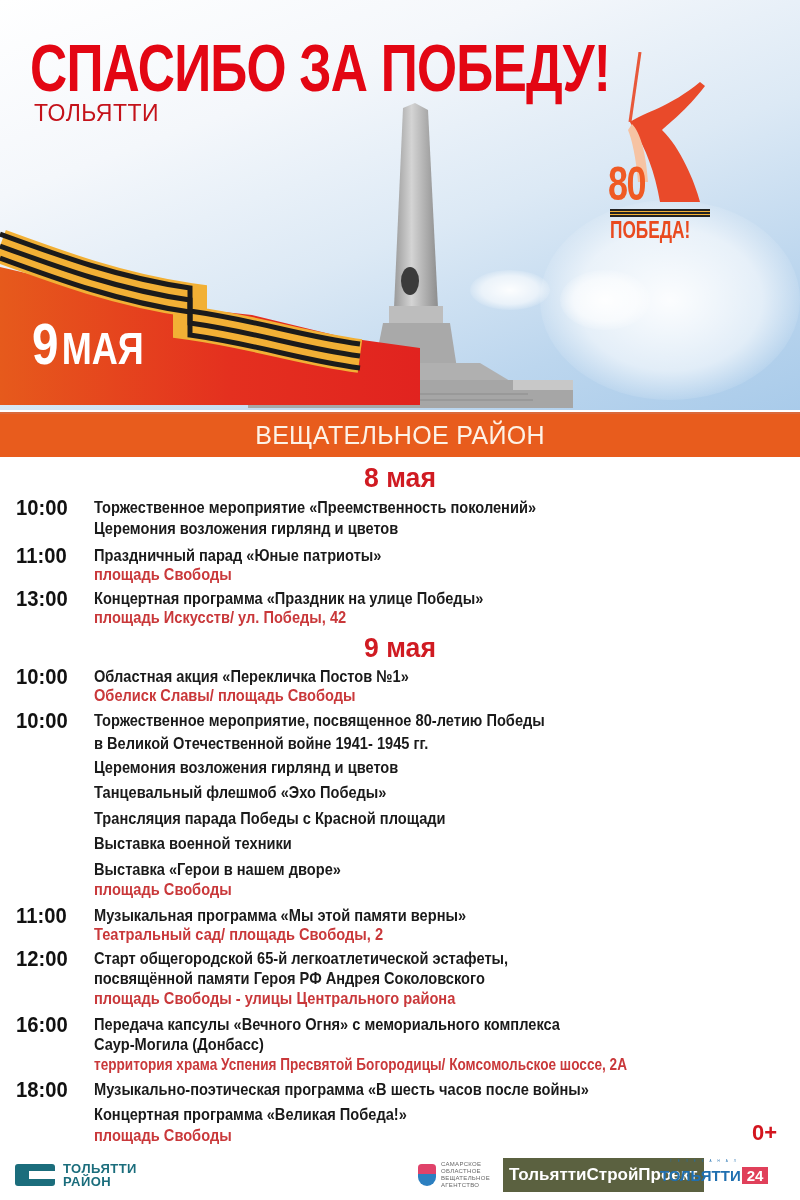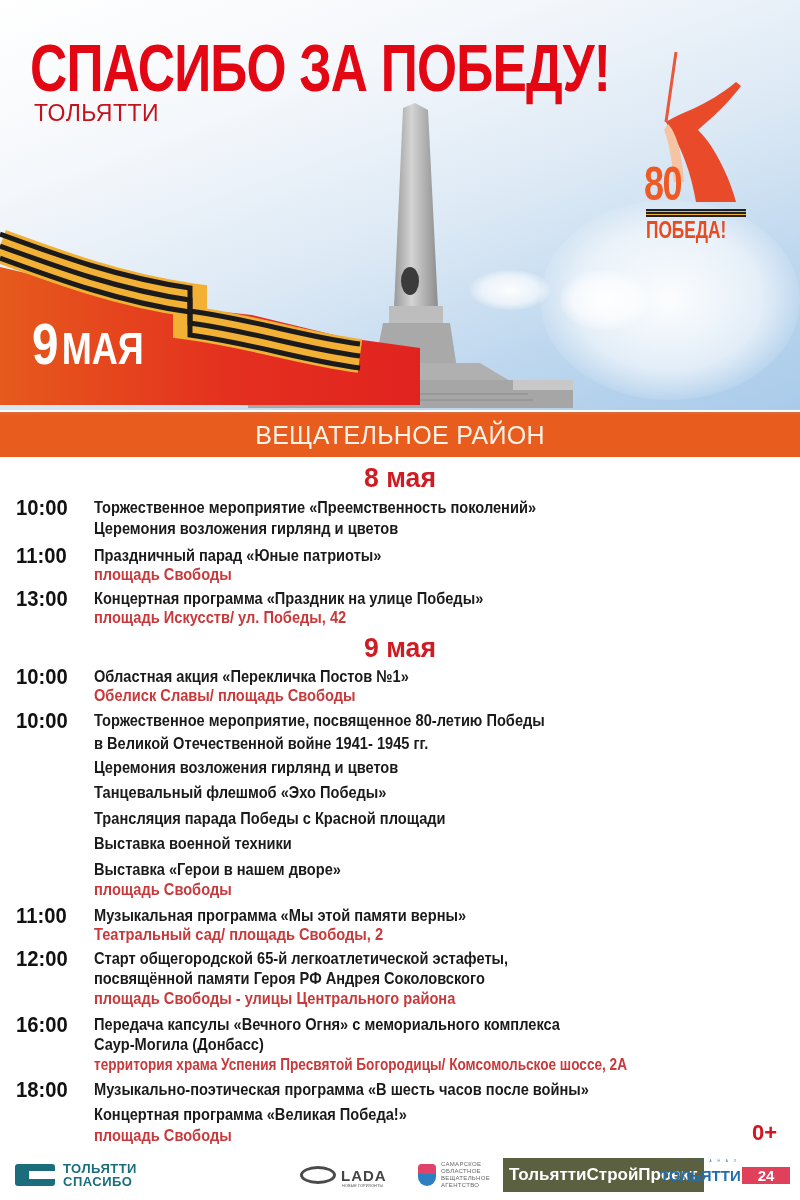--- a/index.html
+++ b/index.html
@@ -29,21 +29,21 @@
   }
   .ribbon { position: absolute; left: 0; top: 228px; width: 420px; height: 145px; }
   .may-label {
     position: absolute; left: 32px; top: 310px;
     font-weight: 700; color: #ffffff; white-space: nowrap;
     transform: scaleX(0.82); transform-origin: left top;
   }
   .may-label .num { font-size: 58px; }
   .may-label .word { font-size: 44px; margin-left: 4px; }
   .obelisk { position: absolute; left: 248px; top: 98px; width: 325px; height: 310px; }
-  .logo80 { position: absolute; left: 636px; top: 52px; width: 120px; height: 190px; }
+  .logo80 { position: absolute; left: 600px; top: 52px; width: 120px; height: 190px; }
   .logo80 .num80 {
     position: absolute; left: 8px; top: 104px; font-weight: 700; font-size: 48px; color: #ef5a24;
     transform: scaleX(0.75); transform-origin: left top; letter-spacing: -2px;
   }
   .logo80 .stripes { position: absolute; left: 10px; top: 157px; width: 100px; height: 8px;
     background: repeating-linear-gradient(180deg, #222 0 2px, #f2b035 2px 3px); }
   .logo80 .pobeda {
     position: absolute; left: 10px; top: 164px; font-weight: 700; font-size: 24px; color: #e94a1f;
     transform: scaleX(0.72); transform-origin: left top; white-space: nowrap;
   }
@@ -84,21 +84,21 @@
   .kuib-mark { width: 24px; height: 24px; border-radius: 50%; border: 2px solid #2b4a8c; background: radial-gradient(circle, #fff 30%, #2b4a8c 35%, #fff 55%, #2b4a8c 60%); }
   .kuib-text { margin-left: 6px; color: #2b4a8c; font-weight: 700; font-size: 13px; transform: scaleX(0.85); transform-origin: left center; }
   .kuib-sub { position: absolute; left: 30px; top: 33px; font-size: 4px; color: #2b4a8c; white-space: nowrap; }
   .lada-mark { width: 36px; height: 18px; border: 3px solid #4a4a4a; border-radius: 50%; }
   .lada-text { margin-left: 5px; font-size: 15px; color: #444; font-weight: 700; letter-spacing: 1px; }
   .lada-sub { position: absolute; left: 42px; top: 33px; font-size: 4px; color: #555; white-space: nowrap; }
   .sova-mark { width: 18px; height: 22px; border-radius: 4px 4px 10px 10px; background: linear-gradient(180deg, #e0426a 0 45%, #2c7fc0 45% 100%); }
   .sova-text { margin-left: 5px; font-size: 6px; line-height: 7px; color: #666; letter-spacing: 0.3px; }
   .tsp { background: #5b6140; color: #fff; font-weight: 700; font-size: 17px; padding: 5px 6px; height: 34px; display: flex; align-items: center; white-space: nowrap; }
   .t24-text { color: #1f6fb0; font-weight: 700; font-size: 15px; }
-  .t24-box { background: #e0405a; color: #fff; font-weight: 700; font-size: 15px; padding: 0 16px; margin-left: 1px; }
+  .t24-box { background: #e0405a; color: #fff; font-weight: 700; font-size: 15px; padding: 0 5px; margin-left: 1px; }
   .t24-top { position: absolute; left: 10px; top: 9px; font-size: 3px; color: #1f6fb0; letter-spacing: 6px; }
 </style>
 </head>
 <body>
 
 <div class="hero">
   <div class="cloud" style="left:540px;top:200px;width:260px;height:200px;"></div>
   <div class="cloud" style="left:560px;top:270px;width:90px;height:60px;"></div>
   <div class="cloud" style="left:470px;top:270px;width:80px;height:40px;"></div>
 
@@ -225,30 +225,25 @@
   <div class="line place" style="top:49px;">площадь Свободы</div>
 </div>
 
 <div class="age-badge">0+</div>
 
 <div class="sponsors">
   <div class="sp" style="left:15px;">
     <div class="kauchuk-mark"></div>
     <div class="kauchuk-text">
       <div>ТОЛЬЯТТИ</div>
-      <div>СПАСИБО</div>
+      <div>РАЙОН</div>
     </div>
   </div>
 
 
-  <div class="sp" style="left:300px;">
-    <div class="lada-mark"></div>
-    <div class="lada-text">LADA</div>
-    <div class="lada-sub">НОВЫЕ ГОРИЗОНТЫ</div>
-  </div>
 
   <div class="sp" style="left:418px;">
     <div class="sova-mark"></div>
     <div class="sova-text">
       <div>САМАРСКОЕ</div>
       <div>ОБЛАСТНОЕ</div>
       <div>ВЕЩАТЕЛЬНОЕ</div>
       <div>АГЕНТСТВО</div>
     </div>
   </div>

